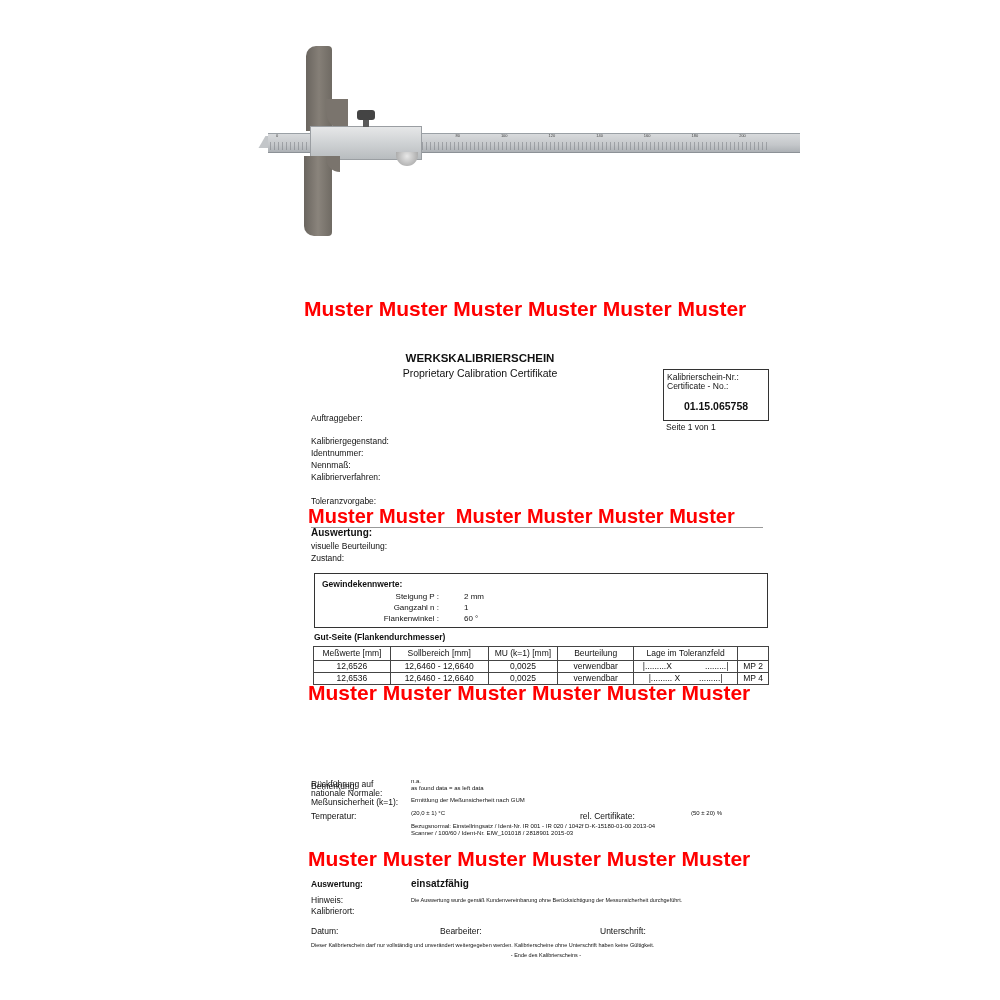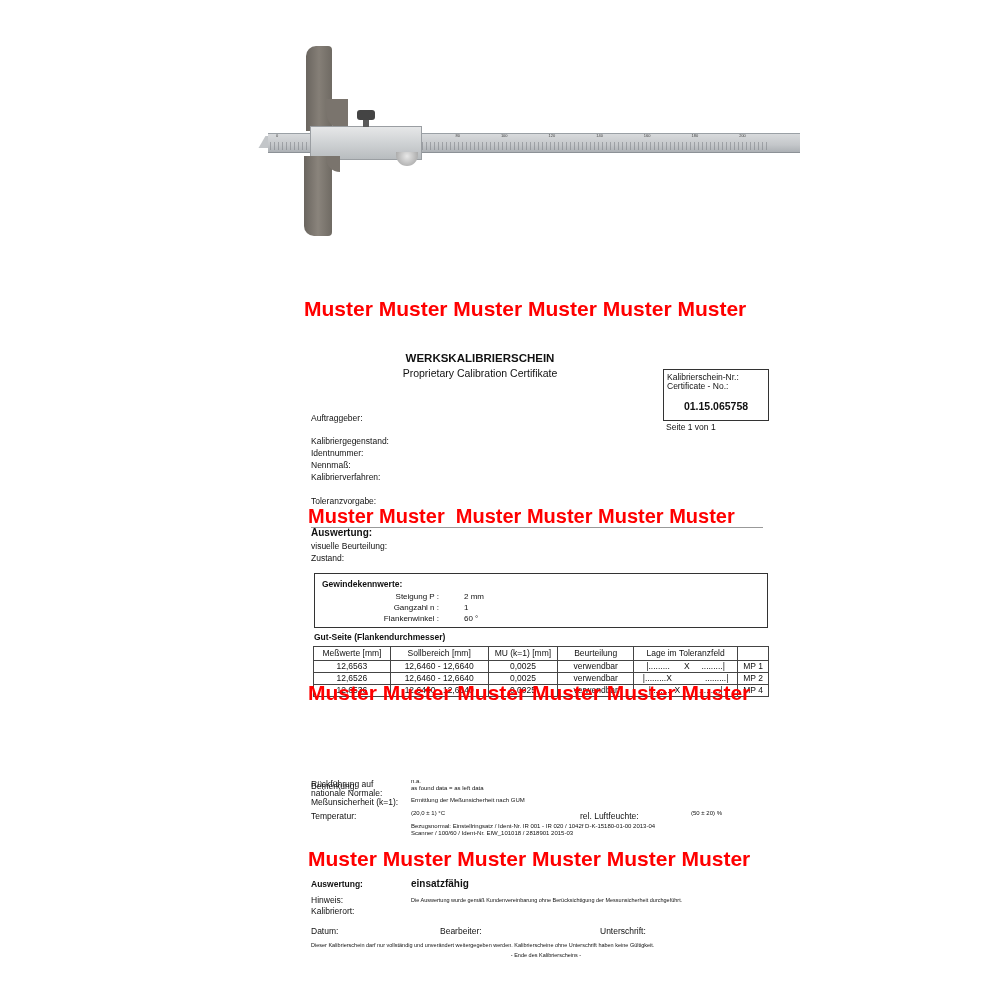--- a/index.html
+++ b/index.html
@@ -142,28 +142,20 @@
       <th>Meßwerte [mm]</th>
       <th>Sollbereich [mm]</th>
       <th>MU (k=1) [mm]</th>
       <th>Beurteilung</th>
       <th>Lage im Toleranzfeld</th>
       <th></th>
     </tr>
   </thead>
   <tbody>
     <tr>
-      <td>12,6563</td>
-      <td>12,6460 - 12,6640</td>
-      <td>0,0025</td>
-      <td>verwendbar</td>
-      <td style="white-space:pre;">|.........      X     .........|</td>
-      <td>MP 1</td>
-    </tr>
-    <tr>
       <td>12,6526</td>
       <td>12,6460 - 12,6640</td>
       <td>0,0025</td>
       <td>verwendbar</td>
       <td style="white-space:pre;">|.........X              .........|</td>
       <td>MP 2</td>
     </tr>
     <tr>
       <td>12,6536</td>
       <td>12,6460 - 12,6640</td>
@@ -179,21 +171,21 @@
 
 <div class="lbl" style="top:781px;">Bemerkung:</div>
 <div class="abs small" style="left:411px; top:778px;">n.a.</div>
 <div class="abs small" style="left:411px; top:785px;">as found data = as left data</div>
 
 <div class="lbl" style="top:797px;">Meßunsicherheit (k=1):</div>
 <div class="abs small" style="left:411px; top:797px;">Ermittlung der Meßunsicherheit nach GUM</div>
 
 <div class="lbl" style="top:811px;">Temperatur:</div>
 <div class="abs small" style="left:411px; top:810px;">(20,0 ± 1) °C</div>
-<div class="abs" style="left:580px; top:811px; font-size:8.5px;">rel. Luftfeuchte:</div>
+<div class="abs" style="left:580px; top:811px; font-size:8.5px;">rel. Certifikate:</div>
 <div class="abs small" style="left:691px; top:810px;">(50 ± 20) %</div>
 
 <div class="lbl" style="top:780px; line-height:9px;">
   <div>Rückführung auf</div>
   <div>nationale Normale:</div>
 </div>
 <div class="abs small" style="left:411px; top:823px; line-height:7px;">
   <div>Bezugsnormal: Einstellringsatz / Ident-Nr. IR 001 - IR 020 / 1042f D-K-15180-01-00 2013-04</div>
   <div>Scanner / 100/60 / Ident-Nr. EIW_101018 / 2818901 2015-03</div>
 </div>

